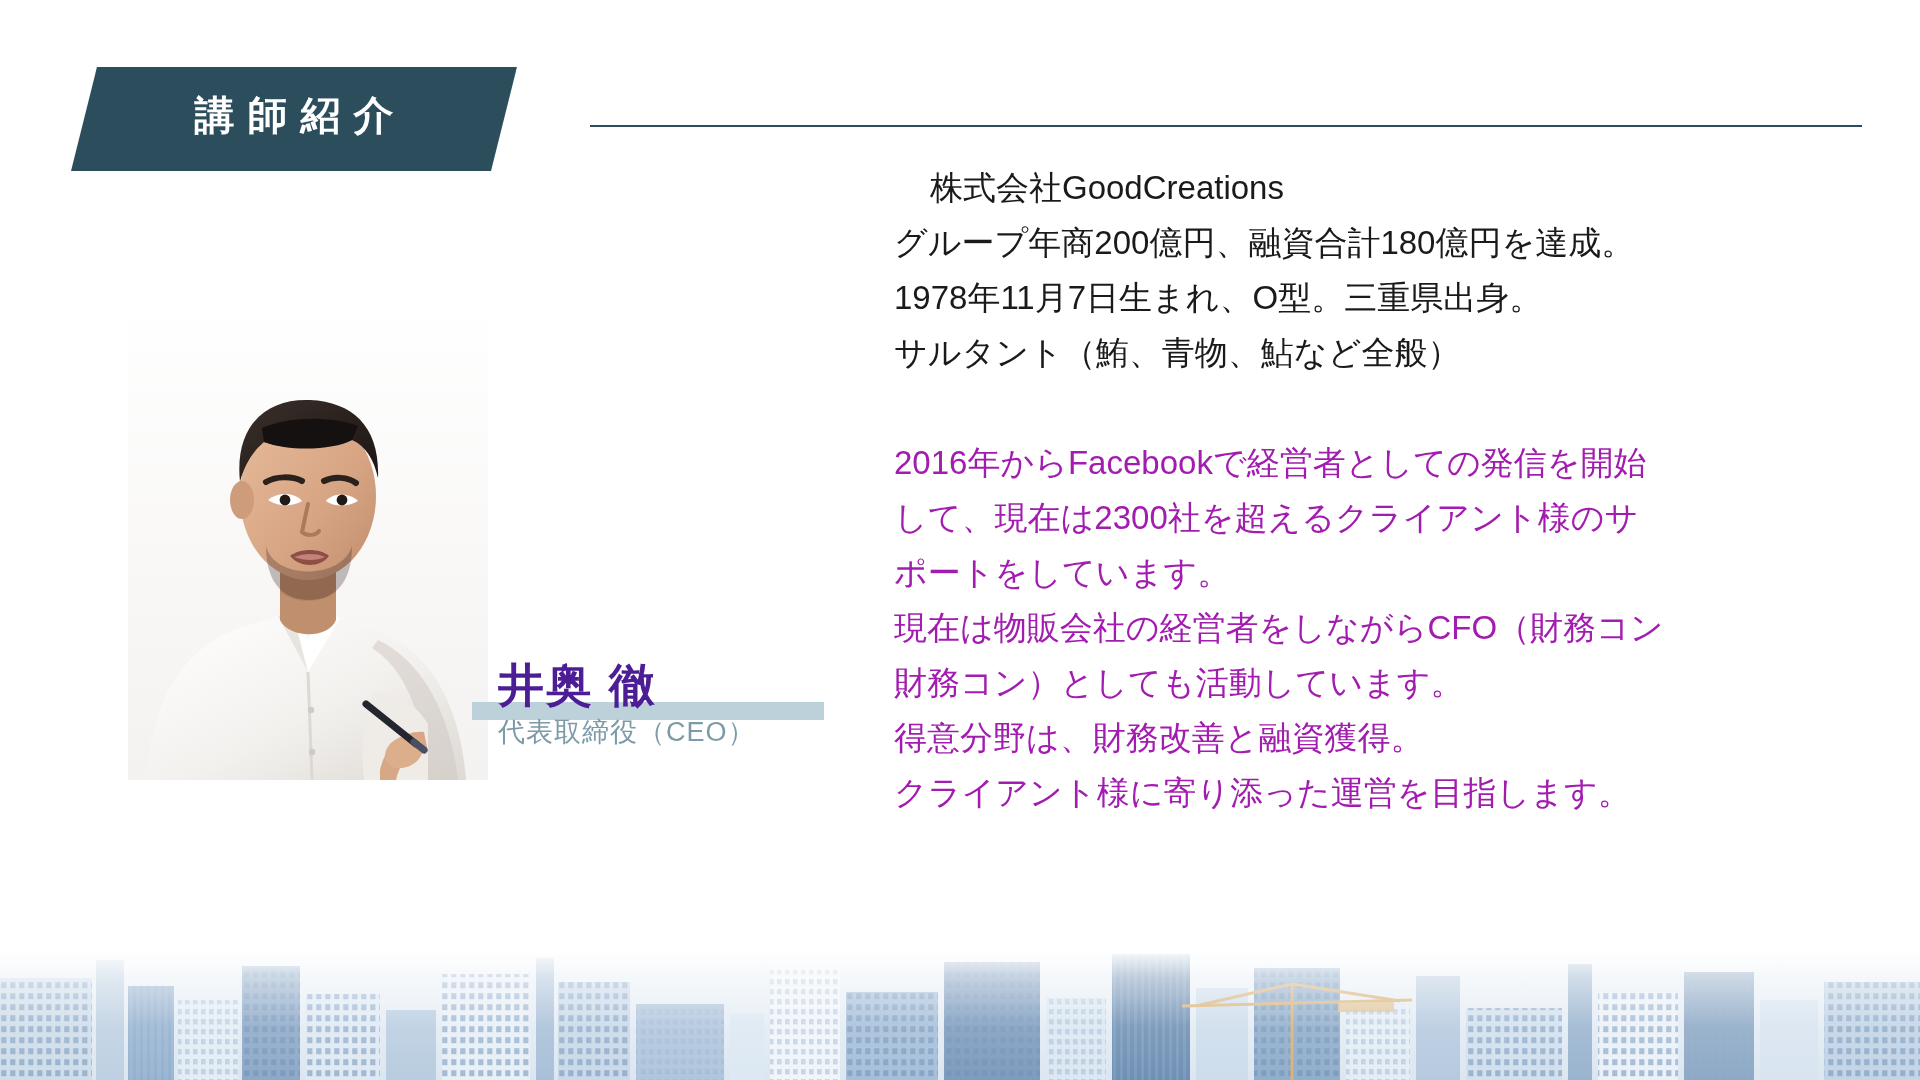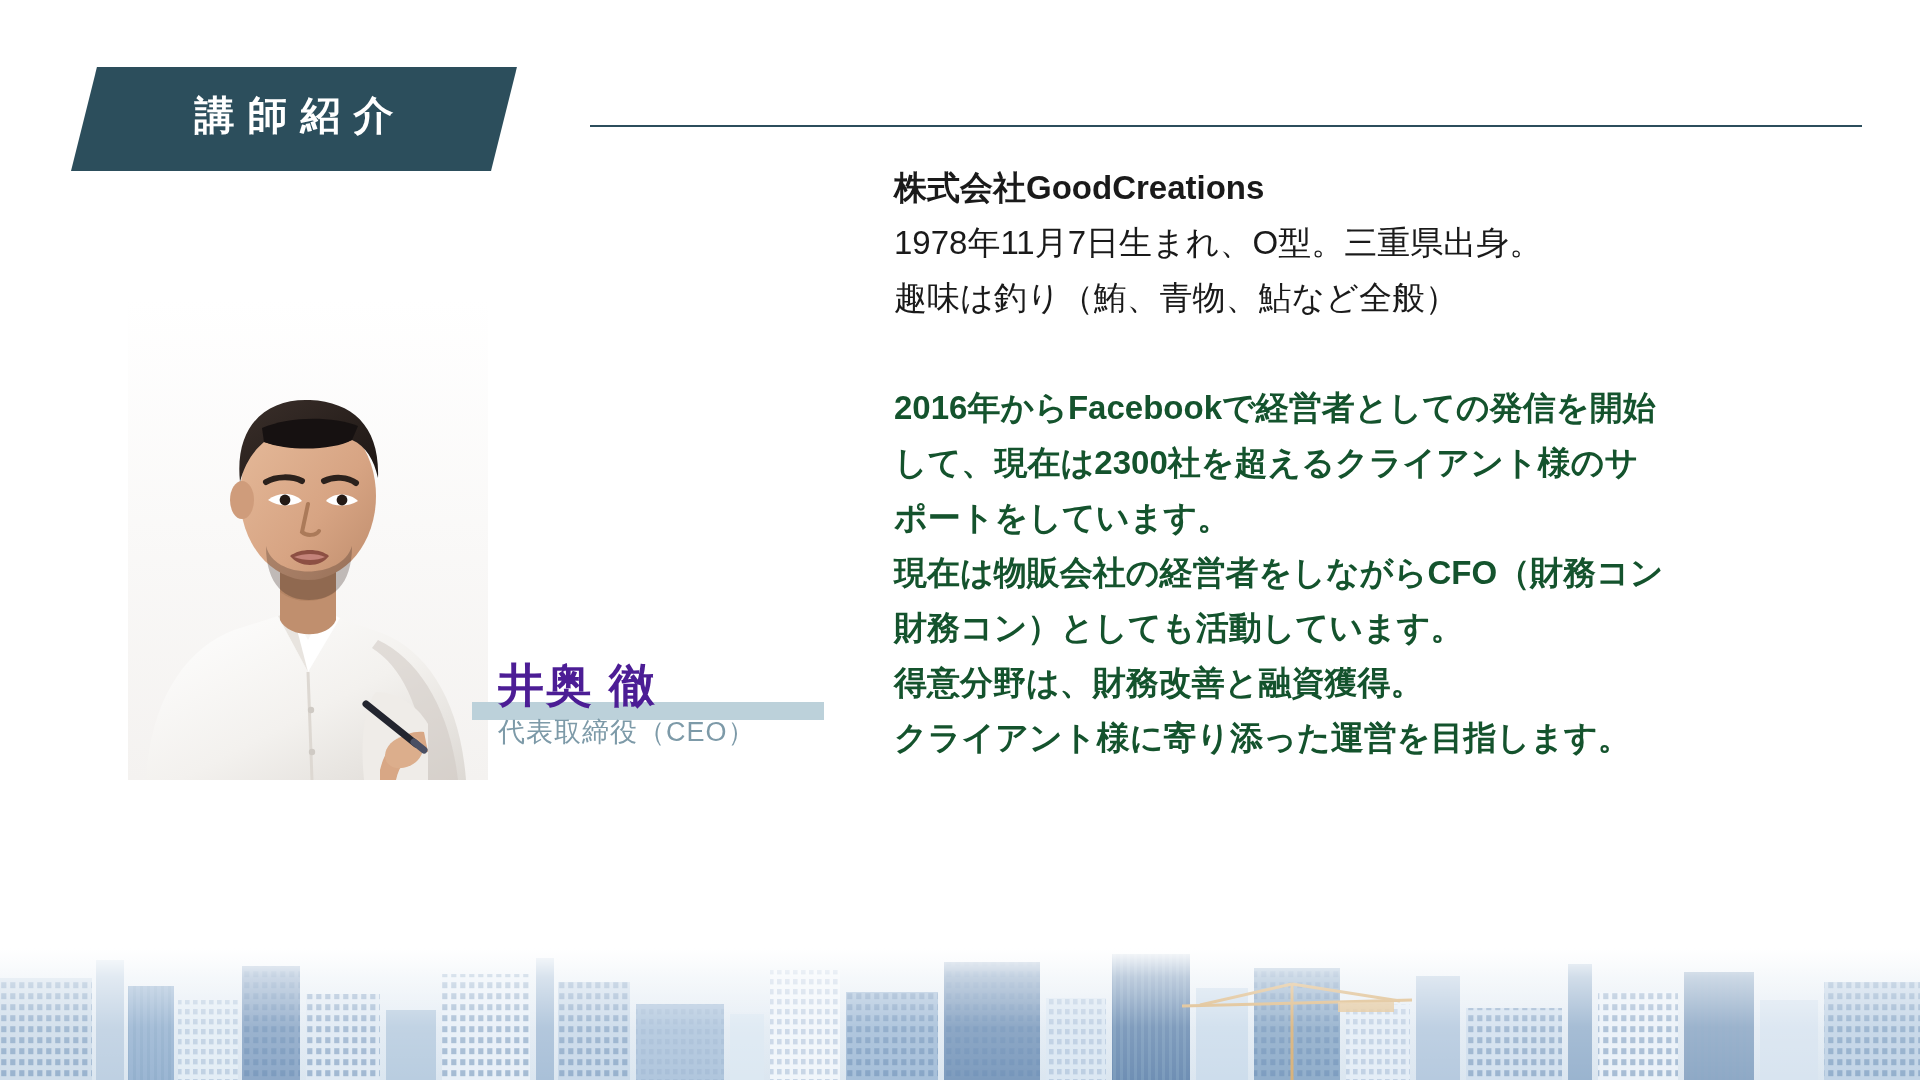--- a/index.html
+++ b/index.html
@@ -113,30 +113,30 @@
     top: 160px;
     width: 1000px;
   }
   .bio-line {
     font-size: 33px;
     line-height: 55px;
     color: #1a1a1a;
     white-space: nowrap;
   }
   .bio-line.bold {
-    font-weight: 700;
+    font-weight: 400;
+    margin-left: 36px;
   }
   .bio-gap {
     height: 55px;
   }
   .bio-para {
     font-size: 33px;
     line-height: 55px;
-    color: #14532d;
-    font-weight: bold;
+    color: #a21caf;
   }
 
   
   .cityscape {
     position: absolute;
     left: 0;
     bottom: 0;
     width: 1920px;
     height: 132px;
     overflow: hidden;
@@ -227,22 +227,23 @@
     </svg>
   </div>
 </div>
 
 <div class="name-underline"></div>
 <div class="name-text">井奥 徹</div>
 <div class="role-text">代表取締役（CEO）</div>
 
 <div class="bio">
   <div class="bio-line bold">株式会社GoodCreations</div>
+  <div class="bio-line">グループ年商200億円、融資合計180億円を達成。</div>
   <div class="bio-line">1978年11月7日生まれ、O型。三重県出身。</div>
-  <div class="bio-line">趣味は釣り（鮪、青物、鮎など全般）</div>
+  <div class="bio-line">サルタント（鮪、青物、鮎など全般）</div>
 
   <div class="bio-gap"></div>
 
   <div class="bio-para">2016年からFacebookで経営者としての発信を開始</div>
   <div class="bio-para">して、現在は2300社を超えるクライアント様のサ</div>
   <div class="bio-para">ポートをしています。</div>
   <div class="bio-para">現在は物販会社の経営者をしながらCFO（財務コン</div>
   <div class="bio-para">財務コン）としても活動しています。</div>
   <div class="bio-para">得意分野は、財務改善と融資獲得。</div>
   <div class="bio-para">クライアント様に寄り添った運営を目指します。</div>

